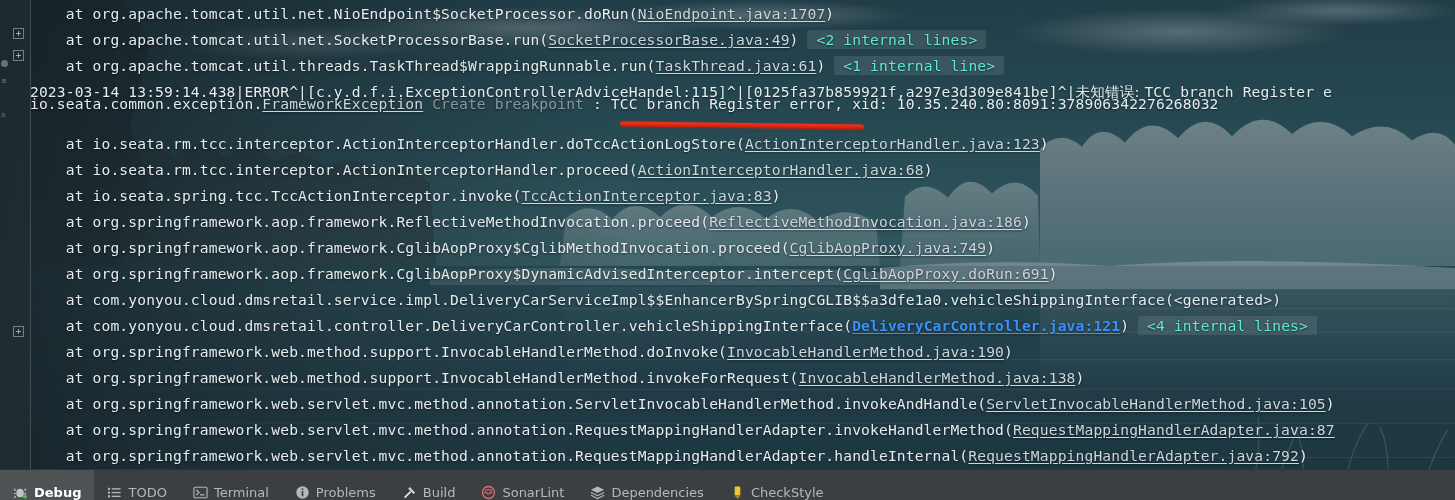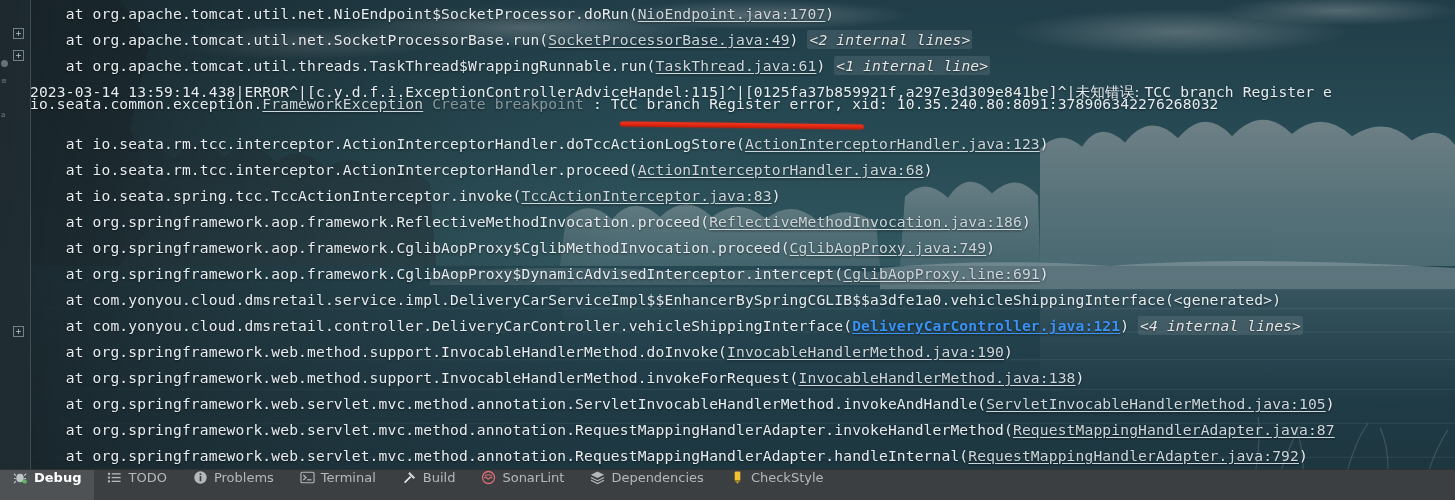--- a/index.html
+++ b/index.html
@@ -53,22 +53,22 @@
     color:#e6ecef;
     text-shadow:0 1px 2px rgba(0,0,0,.55);
   }
   .ln .ind{display:inline-block;}
   .lnk{
     color:#cdd6da;text-decoration:underline;
     text-underline-offset:2px;
   }
   .lnk.blue{color:#3b92f5;text-decoration:underline;font-weight:bold;}
   .muted{
-    color:#e5e5e5;background:rgba(120,135,142,0.28);
-    padding:1px 2px;border-radius:2px;font-style:italic;
+    color:#5eead4;background:rgba(120,135,142,0.28);
+    padding:1px 9px;border-radius:2px;
   }
   .bp{color:#9aa7ad;opacity:.85;}
   .cn{font-family:"DejaVu Sans","Liberation Sans",sans-serif;}
 
   
   .redline{
     position:absolute;left:620px;top:123px;width:244px;height:5px;
     background:linear-gradient(180deg,#f0361f 0%,#e02510 60%,#bb1c08 100%);
     border-radius:3px;
     transform:rotate(0.7deg);
@@ -77,21 +77,21 @@
 
   
   .toolbar{
     position:absolute;left:0;bottom:0;width:1455px;height:30px;
     background:#3c3f41;
     border-top:1px solid #2f3133;
     display:flex;align-items:center;
     font-family:"DejaVu Sans","Liberation Sans",sans-serif;
   }
   .tab{
-    display:flex;align-items:flex-start;gap:6px;
+    display:flex;align-items:flex-end;gap:6px;
     height:30px;padding:0 13px;
     font-size:13px;color:#b4b8ba;cursor:default;
     white-space:nowrap;
   }
   .tab.active{background:#4e5254;color:#ffffff;font-weight:bold;}
   .tab .ic{display:inline-flex;align-items:center;justify-content:center;
            width:15px;height:15px;flex:none;}
 </style>
 </head>
 <body>
@@ -211,21 +211,21 @@
         <div class="ln" style="top: 1px;"><span class="ind">    </span><span>at org.apache.tomcat.util.net.NioEndpoint$SocketProcessor.doRun(</span><span class="lnk">NioEndpoint.java:1707</span><span>)</span></div>
         <div class="ln" style="top: 27px;"><span class="ind">    </span><span>at org.apache.tomcat.util.net.SocketProcessorBase.run(</span><span class="lnk">SocketProcessorBase.java:49</span><span>) </span><span class="muted">&lt;2 internal lines&gt;</span></div>
         <div class="ln" style="top: 53px;"><span class="ind">    </span><span>at org.apache.tomcat.util.threads.TaskThread$WrappingRunnable.run(</span><span class="lnk">TaskThread.java:61</span><span>) </span><span class="muted">&lt;1 internal line&gt;</span></div>
         <div class="ln" style="top: 79px;"><span>2023-03-14 13:59:14.438|ERROR^|[c.y.d.f.i.ExceptionControllerAdviceHandel:115]^|[0125fa37b859921f,a297e3d309e841be]^|</span><span class="cn">未知错误: </span><span>TCC branch Register e</span></div>
         <div class="ln" style="top: 91px;"><span>io.seata.common.exception.</span><span class="lnk">FrameworkException</span><span> </span><span class="bp">Create breakpoint</span><span> : TCC branch Register error, xid: 10.35.240.80:8091:378906342276268032</span></div>
         <div class="ln" style="top: 131px;"><span class="ind">    </span><span>at io.seata.rm.tcc.interceptor.ActionInterceptorHandler.doTccActionLogStore(</span><span class="lnk">ActionInterceptorHandler.java:123</span><span>)</span></div>
         <div class="ln" style="top: 157px;"><span class="ind">    </span><span>at io.seata.rm.tcc.interceptor.ActionInterceptorHandler.proceed(</span><span class="lnk">ActionInterceptorHandler.java:68</span><span>)</span></div>
         <div class="ln" style="top: 183px;"><span class="ind">    </span><span>at io.seata.spring.tcc.TccActionInterceptor.invoke(</span><span class="lnk">TccActionInterceptor.java:83</span><span>)</span></div>
         <div class="ln" style="top: 209px;"><span class="ind">    </span><span>at org.springframework.aop.framework.ReflectiveMethodInvocation.proceed(</span><span class="lnk">ReflectiveMethodInvocation.java:186</span><span>)</span></div>
         <div class="ln" style="top: 235px;"><span class="ind">    </span><span>at org.springframework.aop.framework.CglibAopProxy$CglibMethodInvocation.proceed(</span><span class="lnk">CglibAopProxy.java:749</span><span>)</span></div>
-        <div class="ln" style="top: 261px;"><span class="ind">    </span><span>at org.springframework.aop.framework.CglibAopProxy$DynamicAdvisedInterceptor.intercept(</span><span class="lnk">CglibAopProxy.line:691</span><span>)</span></div>
+        <div class="ln" style="top: 261px;"><span class="ind">    </span><span>at org.springframework.aop.framework.CglibAopProxy$DynamicAdvisedInterceptor.intercept(</span><span class="lnk">CglibAopProxy.doRun:691</span><span>)</span></div>
         <div class="ln" style="top: 287px;"><span class="ind">    </span><span>at com.yonyou.cloud.dmsretail.service.impl.DeliveryCarServiceImpl$$EnhancerBySpringCGLIB$$a3dfe1a0.vehicleShippingInterface(&lt;generated&gt;)</span></div>
         <div class="ln" style="top: 313px;"><span class="ind">    </span><span>at com.yonyou.cloud.dmsretail.controller.DeliveryCarController.vehicleShippingInterface(</span><span class="lnk blue">DeliveryCarController.java:121</span><span>) </span><span class="muted">&lt;4 internal lines&gt;</span></div>
         <div class="ln" style="top: 339px;"><span class="ind">    </span><span>at org.springframework.web.method.support.InvocableHandlerMethod.doInvoke(</span><span class="lnk">InvocableHandlerMethod.java:190</span><span>)</span></div>
         <div class="ln" style="top: 365px;"><span class="ind">    </span><span>at org.springframework.web.method.support.InvocableHandlerMethod.invokeForRequest(</span><span class="lnk">InvocableHandlerMethod.java:138</span><span>)</span></div>
         <div class="ln" style="top: 391px;"><span class="ind">    </span><span>at org.springframework.web.servlet.mvc.method.annotation.ServletInvocableHandlerMethod.invokeAndHandle(</span><span class="lnk">ServletInvocableHandlerMethod.java:105</span><span>)</span></div>
         <div class="ln" style="top: 417px;"><span class="ind">    </span><span>at org.springframework.web.servlet.mvc.method.annotation.RequestMappingHandlerAdapter.invokeHandlerMethod(</span><span class="lnk">RequestMappingHandlerAdapter.java:87</span><span></span></div>
         <div class="ln" style="top: 443px;"><span class="ind">    </span><span>at org.springframework.web.servlet.mvc.method.annotation.RequestMappingHandlerAdapter.handleInternal(</span><span class="lnk">RequestMappingHandlerAdapter.java:792</span><span>)</span></div>
       </div>
 
     <div class="redline"></div>
@@ -253,40 +253,40 @@
               <rect x="1" y="11" width="2.2" height="2.2"></rect>
               <rect x="5" y="11.4" width="9.5" height="1.4"></rect>
             </g>
           </svg>
         </span>
         <span>TODO</span>
       </div>
       <div class="tab">
         <span class="ic">
           <svg width="15" height="15" viewBox="0 0 16 16">
+            <rect x="1" y="2.4" width="14" height="11.2" rx="1.4" fill="none" stroke="#b4b8ba" stroke-width="1.2"></rect>
+            <path d="M3.6 5.4 L6.4 8 L3.6 10.6" fill="none" stroke="#b4b8ba" stroke-width="1.3"></path>
+            <rect x="7.6" y="9.8" width="4.6" height="1.3" fill="#b4b8ba"></rect>
+          </svg>
+        </span>
+        <span>Terminal</span>
+      </div>
+      <div class="tab">
+        <span class="ic">
+          <svg width="15" height="15" viewBox="0 0 16 16">
             <circle cx="8" cy="8" r="6.6" fill="#b4b8ba"></circle>
             <rect x="7.1" y="3.6" width="1.8" height="1.8" fill="#3c3f41"></rect>
             <rect x="7.1" y="6.4" width="1.8" height="5.6" fill="#3c3f41"></rect>
           </svg>
         </span>
         <span>Problems</span>
       </div>
       <div class="tab">
         <span class="ic">
           <svg width="15" height="15" viewBox="0 0 16 16">
-            <rect x="1" y="2.4" width="14" height="11.2" rx="1.4" fill="none" stroke="#b4b8ba" stroke-width="1.2"></rect>
-            <path d="M3.6 5.4 L6.4 8 L3.6 10.6" fill="none" stroke="#b4b8ba" stroke-width="1.3"></path>
-            <rect x="7.6" y="9.8" width="4.6" height="1.3" fill="#b4b8ba"></rect>
-          </svg>
-        </span>
-        <span>Terminal</span>
-      </div>
-      <div class="tab">
-        <span class="ic">
-          <svg width="15" height="15" viewBox="0 0 16 16">
             <path d="M2.2 12.8 L8.6 6.4 L9.8 7.6 L3.4 14 Z" fill="#e9eced"></path>
             <path d="M8.2 2.2 L14 8 L12.2 9.6 L6.6 3.9 Z" fill="#cdd2d4"></path>
           </svg>
         </span>
         <span>Build</span>
       </div>
       <div class="tab">
         <span class="ic">
           <svg width="15" height="15" viewBox="0 0 16 16">
             <circle cx="8" cy="8" r="6.4" fill="none" stroke="#d9707a" stroke-width="1.4"></circle>

